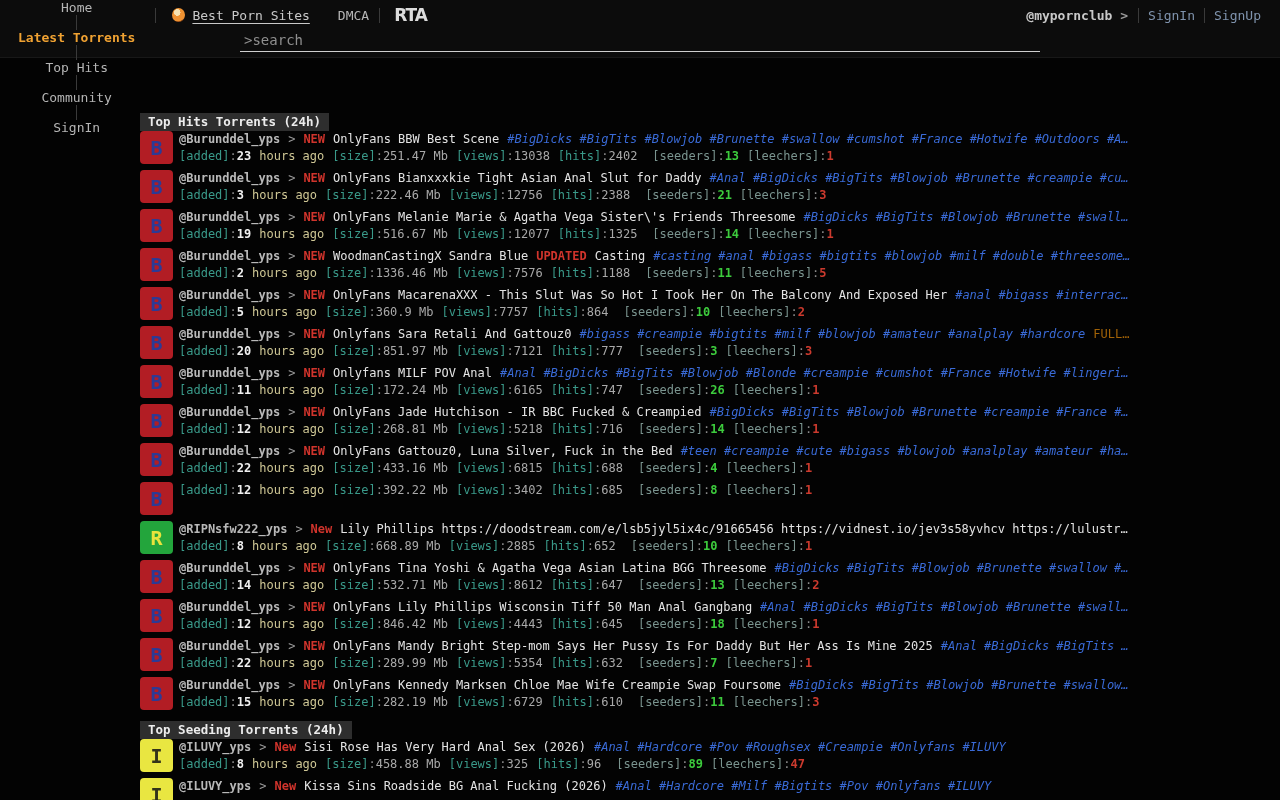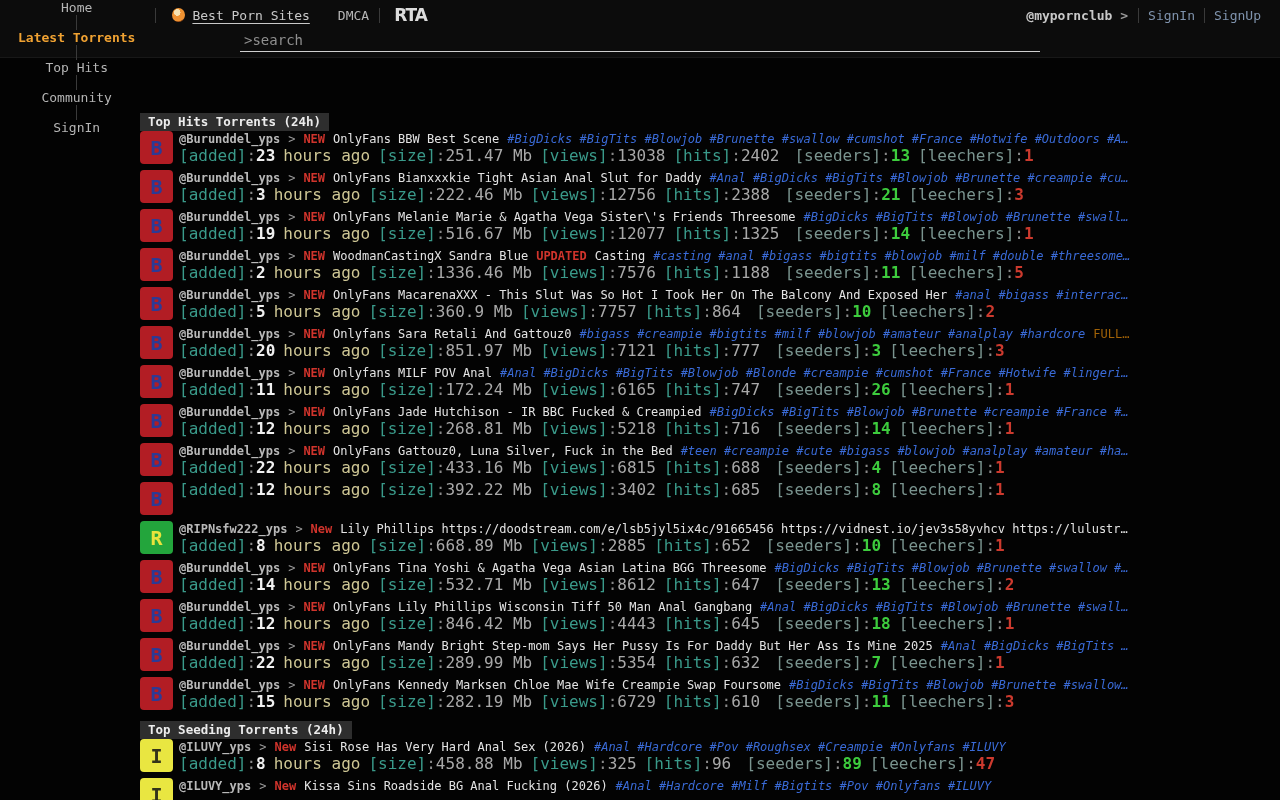--- a/index.html
+++ b/index.html
@@ -50,21 +50,21 @@
     white-space:nowrap;overflow:hidden;}
   .tl{font-size:12px;line-height:16px;height:16px;}
   .tl>span{margin-right:8px;}
   .tl>span:last-child{margin-right:0;}
   .user{color:#b9b9b9;font-weight:bold;cursor:pointer;}
   .arrow{color:#9a9a9a;}
   .flag{color:var(--flag);font-weight:bold;}
   .title{color:#e3e3e3;cursor:pointer;}
   .tags{color:var(--tag);font-style:italic;cursor:pointer;}
   .suffix{color:#a16207;}
-  .ml{font-size:16px;line-height:16px;height:16px;}
+  .ml{font-size:12px;line-height:16px;height:16px;}
   .ml .lbl{color:var(--lbl);}
   .ml .lbl2{color:var(--lbl2);}
   .ml .c{color:#8a8a8a;}
   .ml .tnum{color:#f0f0f0;font-weight:bold;}
   .ml .tunit{color:#cfc795;margin:0 8px;}
   .ml .val{color:#a9a9a9;margin-right:8px;}
   .ml .val.g2{margin-right:15px;}
   .ml .seed{color:var(--seed);font-weight:bold;margin-right:8px;}
   .ml .leech{color:var(--leech);font-weight:bold;}
 </style>

